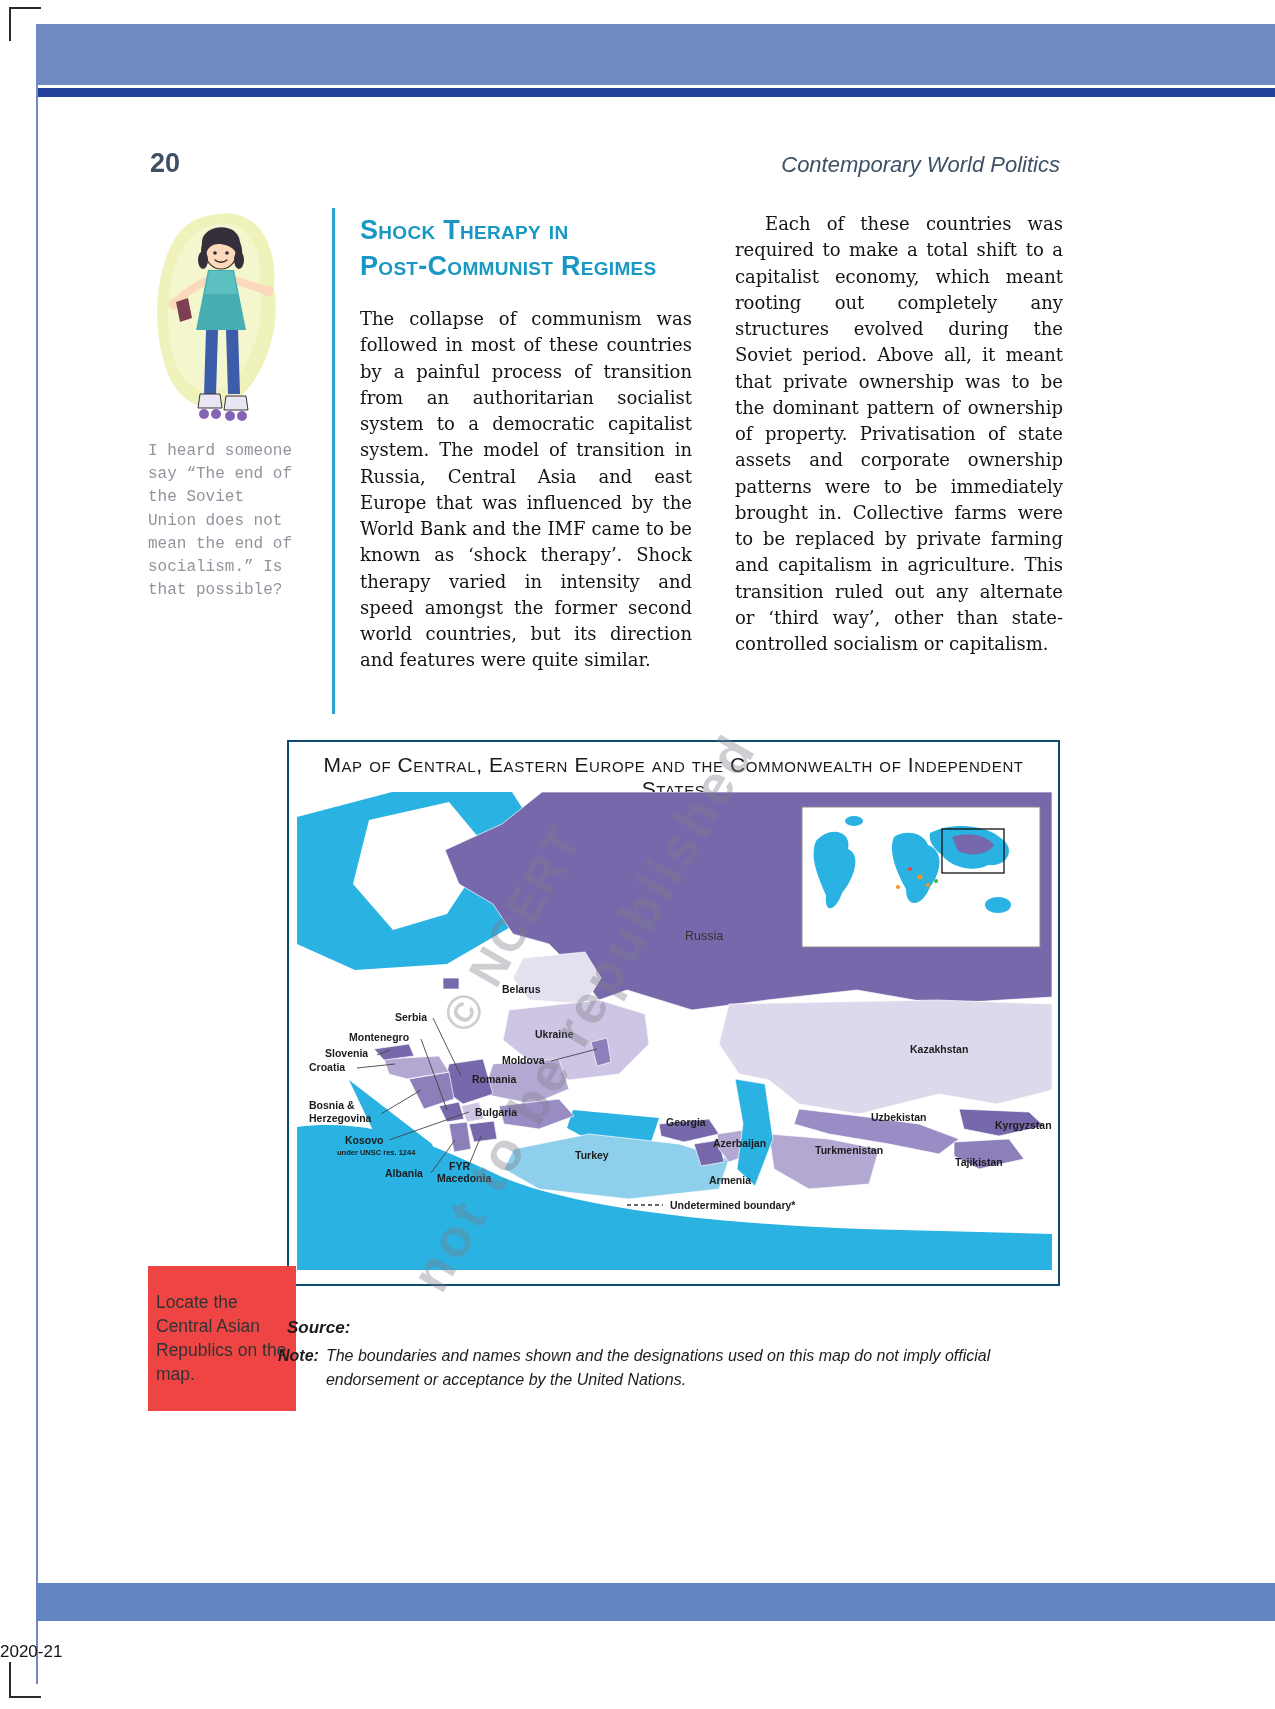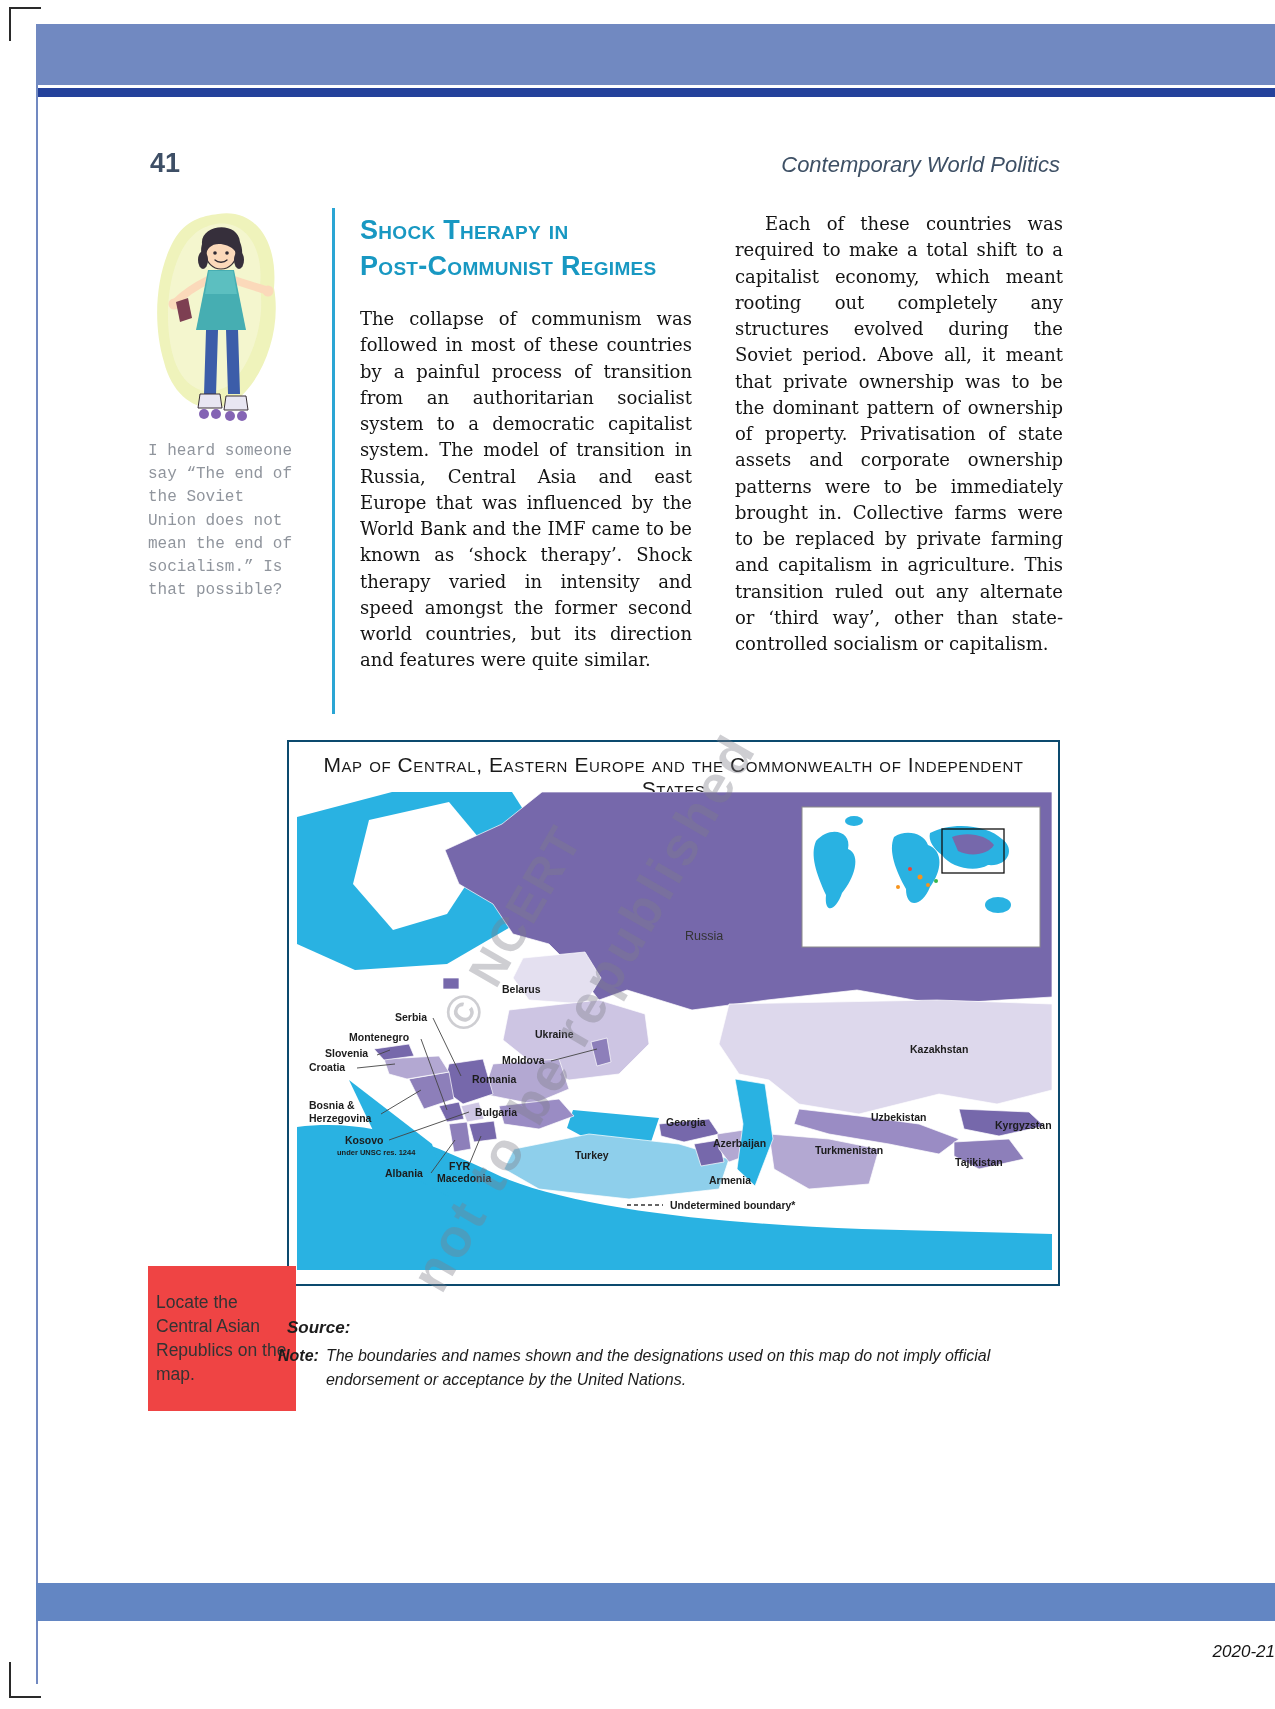--- a/index.html
+++ b/index.html
@@ -44,21 +44,21 @@
     font-variant:small-caps;font-size:21px;letter-spacing:0.6px;}
   .map-svg{position:absolute;left:8px;top:50px;}
 
   
   .src-row{left:287px;top:1318px;width:773px;font-size:17px;color:#1d1d1d;display:flex;gap:15px;}
   .note-row{left:278px;top:1344px;width:775px;font-size:16px;color:#1d1d1d;display:flex;gap:7px;line-height:1.5;}
   .ital-bold{font-style:italic;font-weight:bold;white-space:nowrap;}
   .ital{font-style:italic;}
 
   
-  .footer-year{left:0;top:1642px;width:1275px;text-align:right;font-size:17px;color:#141414;font-style:italic;}
+  .footer-year{left:0;top:1642px;width:1275px;text-align:left;font-size:17px;color:#141414;}
 
   
   .wm{position:absolute;z-index:20;pointer-events:none;color:rgba(125,125,138,0.38);
     white-space:nowrap;transform-origin:0 50%;font-weight:bold;}
   .wm1{left:455px;top:1000px;font-size:48px;transform:rotate(-60deg);letter-spacing:2px;}
   .wm2{left:425px;top:1255px;font-size:54px;transform:rotate(-60deg);letter-spacing:4px;}
 
   
   .map-label{font-family:"Liberation Sans",sans-serif;font-size:10.5px;font-weight:bold;fill:#1c1c1c;}
   .map-label-big{font-family:"Liberation Sans",sans-serif;font-size:12.5px;fill:#333;}
@@ -67,21 +67,21 @@
 </head>
 <body>
 
 <div class="abs corner-tl"></div>
 <div class="abs corner-bl"></div>
 <div class="abs band-top"></div>
 <div class="abs band-top-line"></div>
 <div class="abs left-rule"></div>
 <div class="abs band-bottom"></div>
 
-<div class="abs page-number">41</div>
+<div class="abs page-number">20</div>
 <div class="abs running-header">Contemporary World Politics</div>
 
 <div class="abs illustration">
   <svg viewBox="0 0 140 238" width="140" height="238">
     <path d="M72,12 C110,6 132,40 128,86 C136,130 116,180 88,200 C60,216 28,200 18,160 C6,120 10,70 28,38 C40,18 56,14 72,12 Z" fill="#eff3bb"></path>
     <path d="M70,22 C100,18 118,46 114,84 C120,122 104,166 82,184 C58,198 34,184 26,150 C18,116 22,74 36,48 C46,30 58,24 70,22 Z" fill="#f6f8d8" opacity="0.65"></path>
     <path d="M62,78 C50,84 38,92 30,100" fill="none" stroke="#fbd9ba" stroke-width="8" stroke-linecap="round"></path>
     <path d="M88,78 C100,82 112,86 120,88" fill="none" stroke="#fbd9ba" stroke-width="8" stroke-linecap="round"></path>
     <circle cx="28" cy="102" r="5.5" fill="#fbd9ba"></circle>
     <circle cx="122" cy="89" r="5.5" fill="#fbd9ba"></circle>

